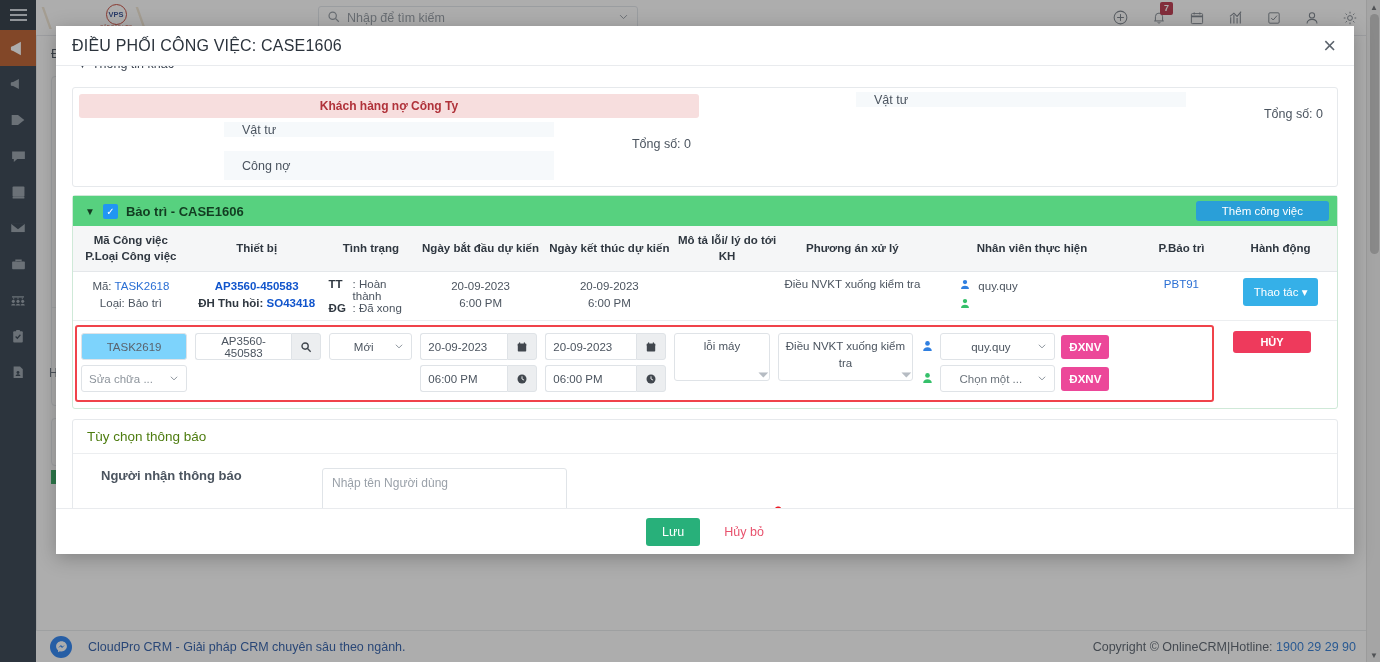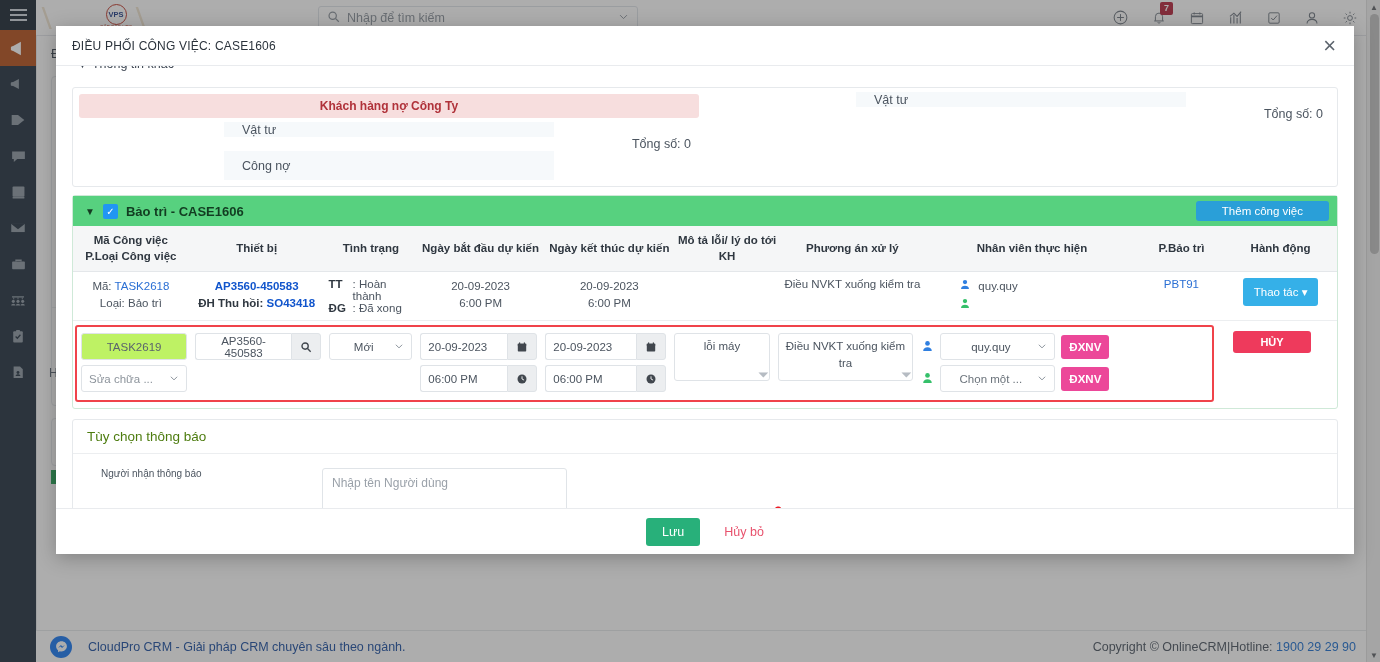--- a/index.html
+++ b/index.html
@@ -123,21 +123,21 @@
   
   .modal {
     position: absolute; left: 56px; top: 26px; width: 1298px; height: 528px;
     background: #ffffff; box-shadow: 0 4px 18px rgba(0,0,0,.25);
     display: flex; flex-direction: column;
   }
   .modal-header {
     height: 40px; display:flex; align-items:center; padding: 0 16px;
     border-bottom: 1px solid #e9ebee; flex: none;
   }
-  .modal-title { font-size: 12px; color: #2b333c; letter-spacing: .2px; }
+  .modal-title { font-size: 16px; color: #2b333c; letter-spacing: .2px; }
   .modal-close {
     margin-left: auto; font-size: 22px; color: #5c646d; line-height: 1;
     cursor: pointer; padding: 0 2px;
   }
   .modal-body {
     flex: 1; overflow: hidden; background: #fff; padding: 0 8px;
     position: relative;
   }
 
   .clip-row { height: 18px; overflow: hidden; position: relative; padding-left: 8px; }
@@ -216,21 +216,21 @@
   .edit-wrap {
     border: 2px solid #f0434a; border-radius: 3px; margin: 4px 2px 6px 2px;
     display: flex; align-items: flex-start; padding: 6px 0 8px 0;
   }
   .ew-cell { padding: 0 4px; }
   .ctl {
     height: 27px; border: 1px solid #dfe3e7; border-radius: 3px; background: #fff;
     font-size: 11.5px; color: #4b545f; display: flex; align-items: center;
     padding: 0 7px; width: 100%;
   }
-  .ctl.readonly { background: #bef264; justify-content: center; color: #5a636d; }
+  .ctl.readonly { background: #7dd3fc; justify-content: center; color: #5a636d; }
   .ctl.sel { justify-content: space-between; }
   .ctl.sel .cv { flex: 1; text-align: center; }
   .ctl .chev { color: #8b939c; font-size: 9px; margin-left: 4px; }
   .ctl-row2 { margin-top: 5px; }
   .ctl-grp { display: flex; width: 100%; }
   .ctl-grp .ctl { border-radius: 3px 0 0 3px; border-right: none; }
   .ctl-grp .addon {
     width: 30px; height: 27px; border: 1px solid #dfe3e7; border-radius: 0 3px 3px 0;
     background: #eceef0; display:flex; align-items:center; justify-content:center;
     color: #41474e; font-size: 12px; flex: none;
@@ -252,21 +252,21 @@
   }
   .btn-huy {
     background: #ee3a5c; color: #fff; border: none; border-radius: 3px;
     font-size: 11px; font-weight: 700; padding: 5px 27px; cursor: pointer;
   }
 
   
   .notify { margin: 10px 8px 0 8px; border: 1px solid #e6e9ec; border-radius: 3px; }
   .notify-head { padding: 9px 14px; font-size: 13.5px; color: #4d7c0f; border-bottom: 1px solid #eceef0; }
   .notify-body { display: flex; padding: 14px; gap: 0; }
-  .notify-lbl { width: 235px; font-size: 10px; color: #4b545f; padding-left: 14px; }
+  .notify-lbl { width: 235px; font-size: 13px; color: #4b545f; padding-left: 14px; font-weight: bold; }
   .notify-input {
     width: 245px; height: 46px; border: 1px solid #e0e4e8; border-radius: 3px;
     font-size: 12px; color: #9aa1a9; padding: 7px 9px;
   }
 
   .modal-footer {
     height: 46px; flex: none; border-top: 1px solid #e9ebee;
     display: flex; align-items: center; justify-content: center; gap: 24px;
   }
   .btn-save {

